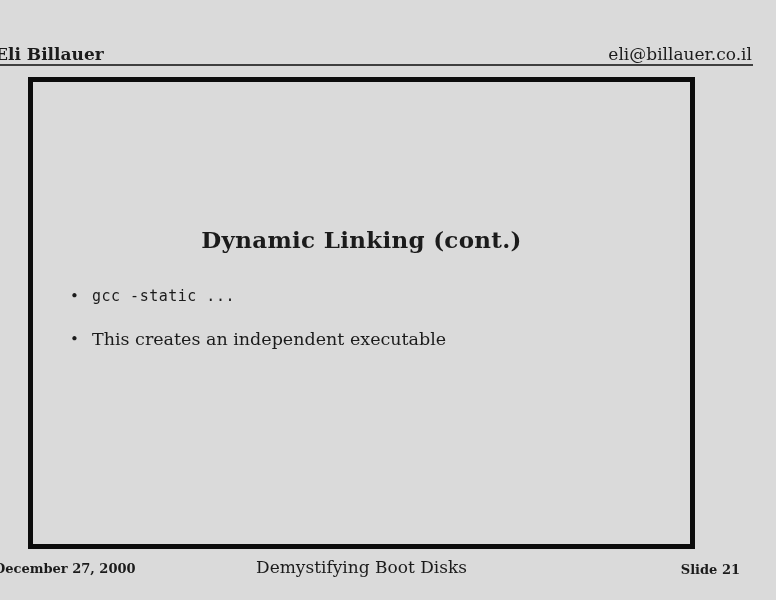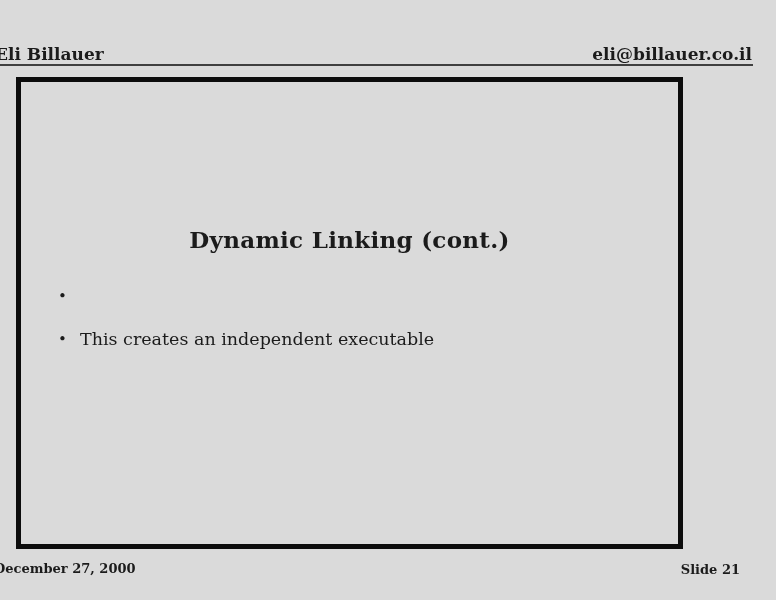--- a/index.html
+++ b/index.html
@@ -26,35 +26,35 @@
     top: 44px;
     font-size: 17px;
     font-weight: bold;
     white-space: nowrap;
   }
   .header-email {
     position: absolute;
     right: 24px;
     top: 44px;
     font-size: 17px;
-    font-weight: bold;
+    font-weight: normal;
     white-space: nowrap;
   }
   .header-rule {
     position: absolute;
     left: 0;
     top: 64px;
     width: 753px;
     height: 2px;
     background: #3f3f3f;
   }
   
   .slide-box {
     position: absolute;
-    left: 16px;
+    left: 28px;
     top: 77px;
     width: 667px;
     height: 472px;
     box-sizing: border-box;
     border: 5px solid #0c0c0c;
   }
   .slide-title {
     position: absolute;
     left: 0;
     top: 144px;
@@ -132,31 +132,33 @@
 
   <div class="slide-box">
 
     <div class="slide-title">Dynamic Linking (cont.)</div>
 
     <div class="bullets">
 
       <div class="bullet-item">
         <span class="bullet-dot">•</span>
         <div class="bullet-lines">
+          <div class="bullet-code">gcc -static ...</div>
         </div>
       </div>
 
       <div class="bullet-item">
         <span class="bullet-dot">•</span>
         <div class="bullet-lines">
           <div>This creates an independent executable</div>
         </div>
       </div>
 
     </div>
   </div>
 
   <span class="footer-date">December 27, 2000</span>
 
+  <span class="footer-title">Demystifying Boot Disks</span>
 
   <span class="footer-slide-number">Slide 21</span>
 
 </div>
 
 </body></html>

